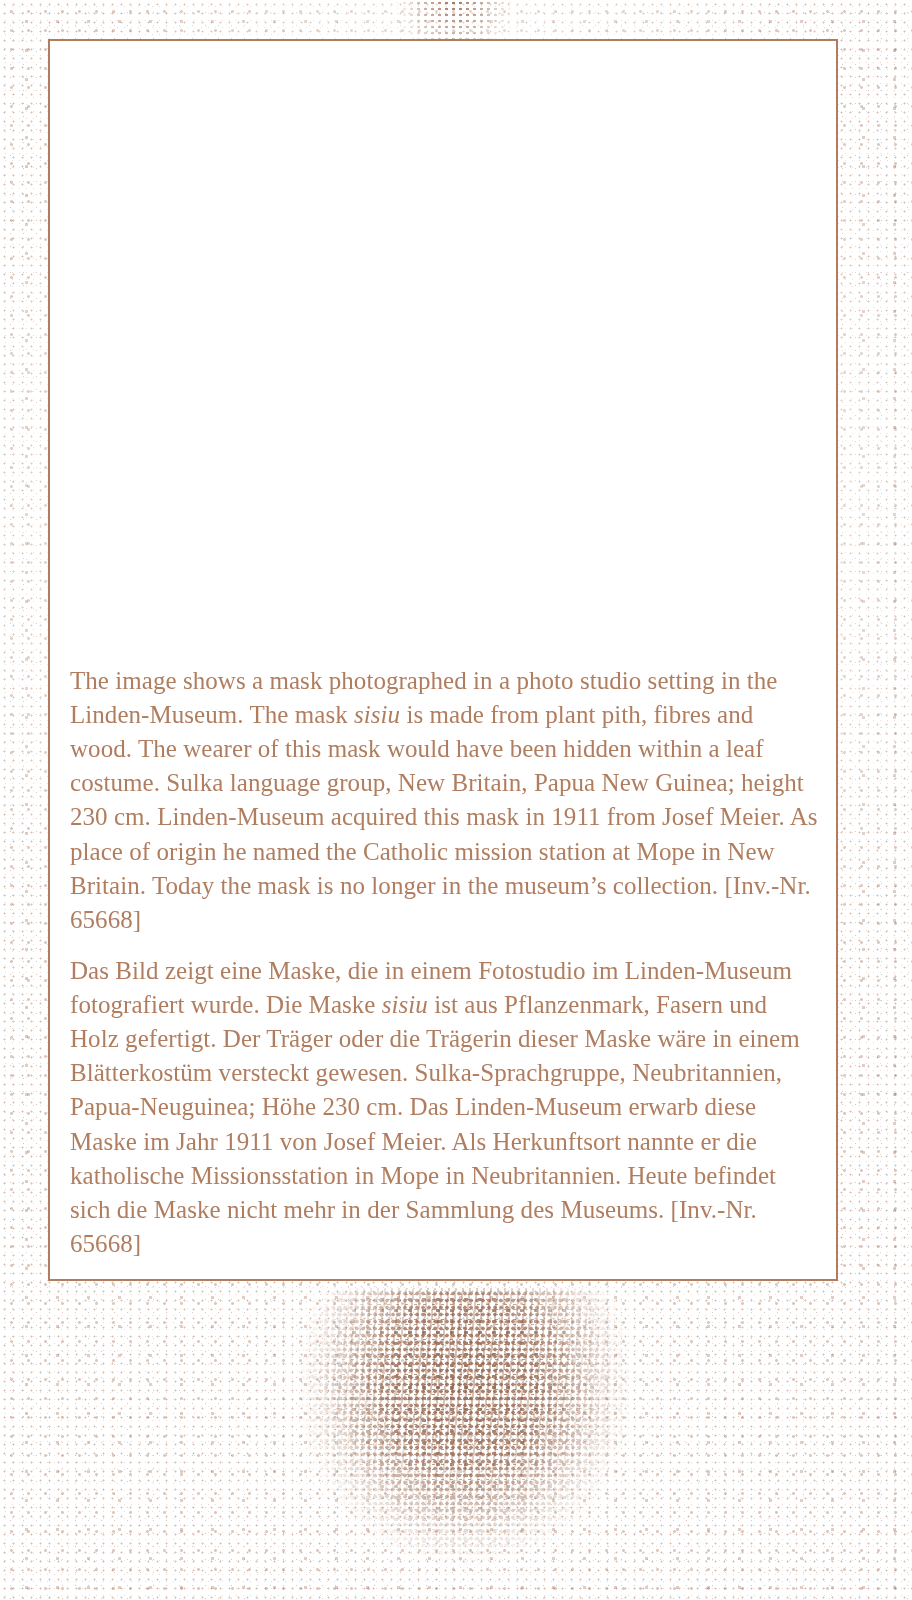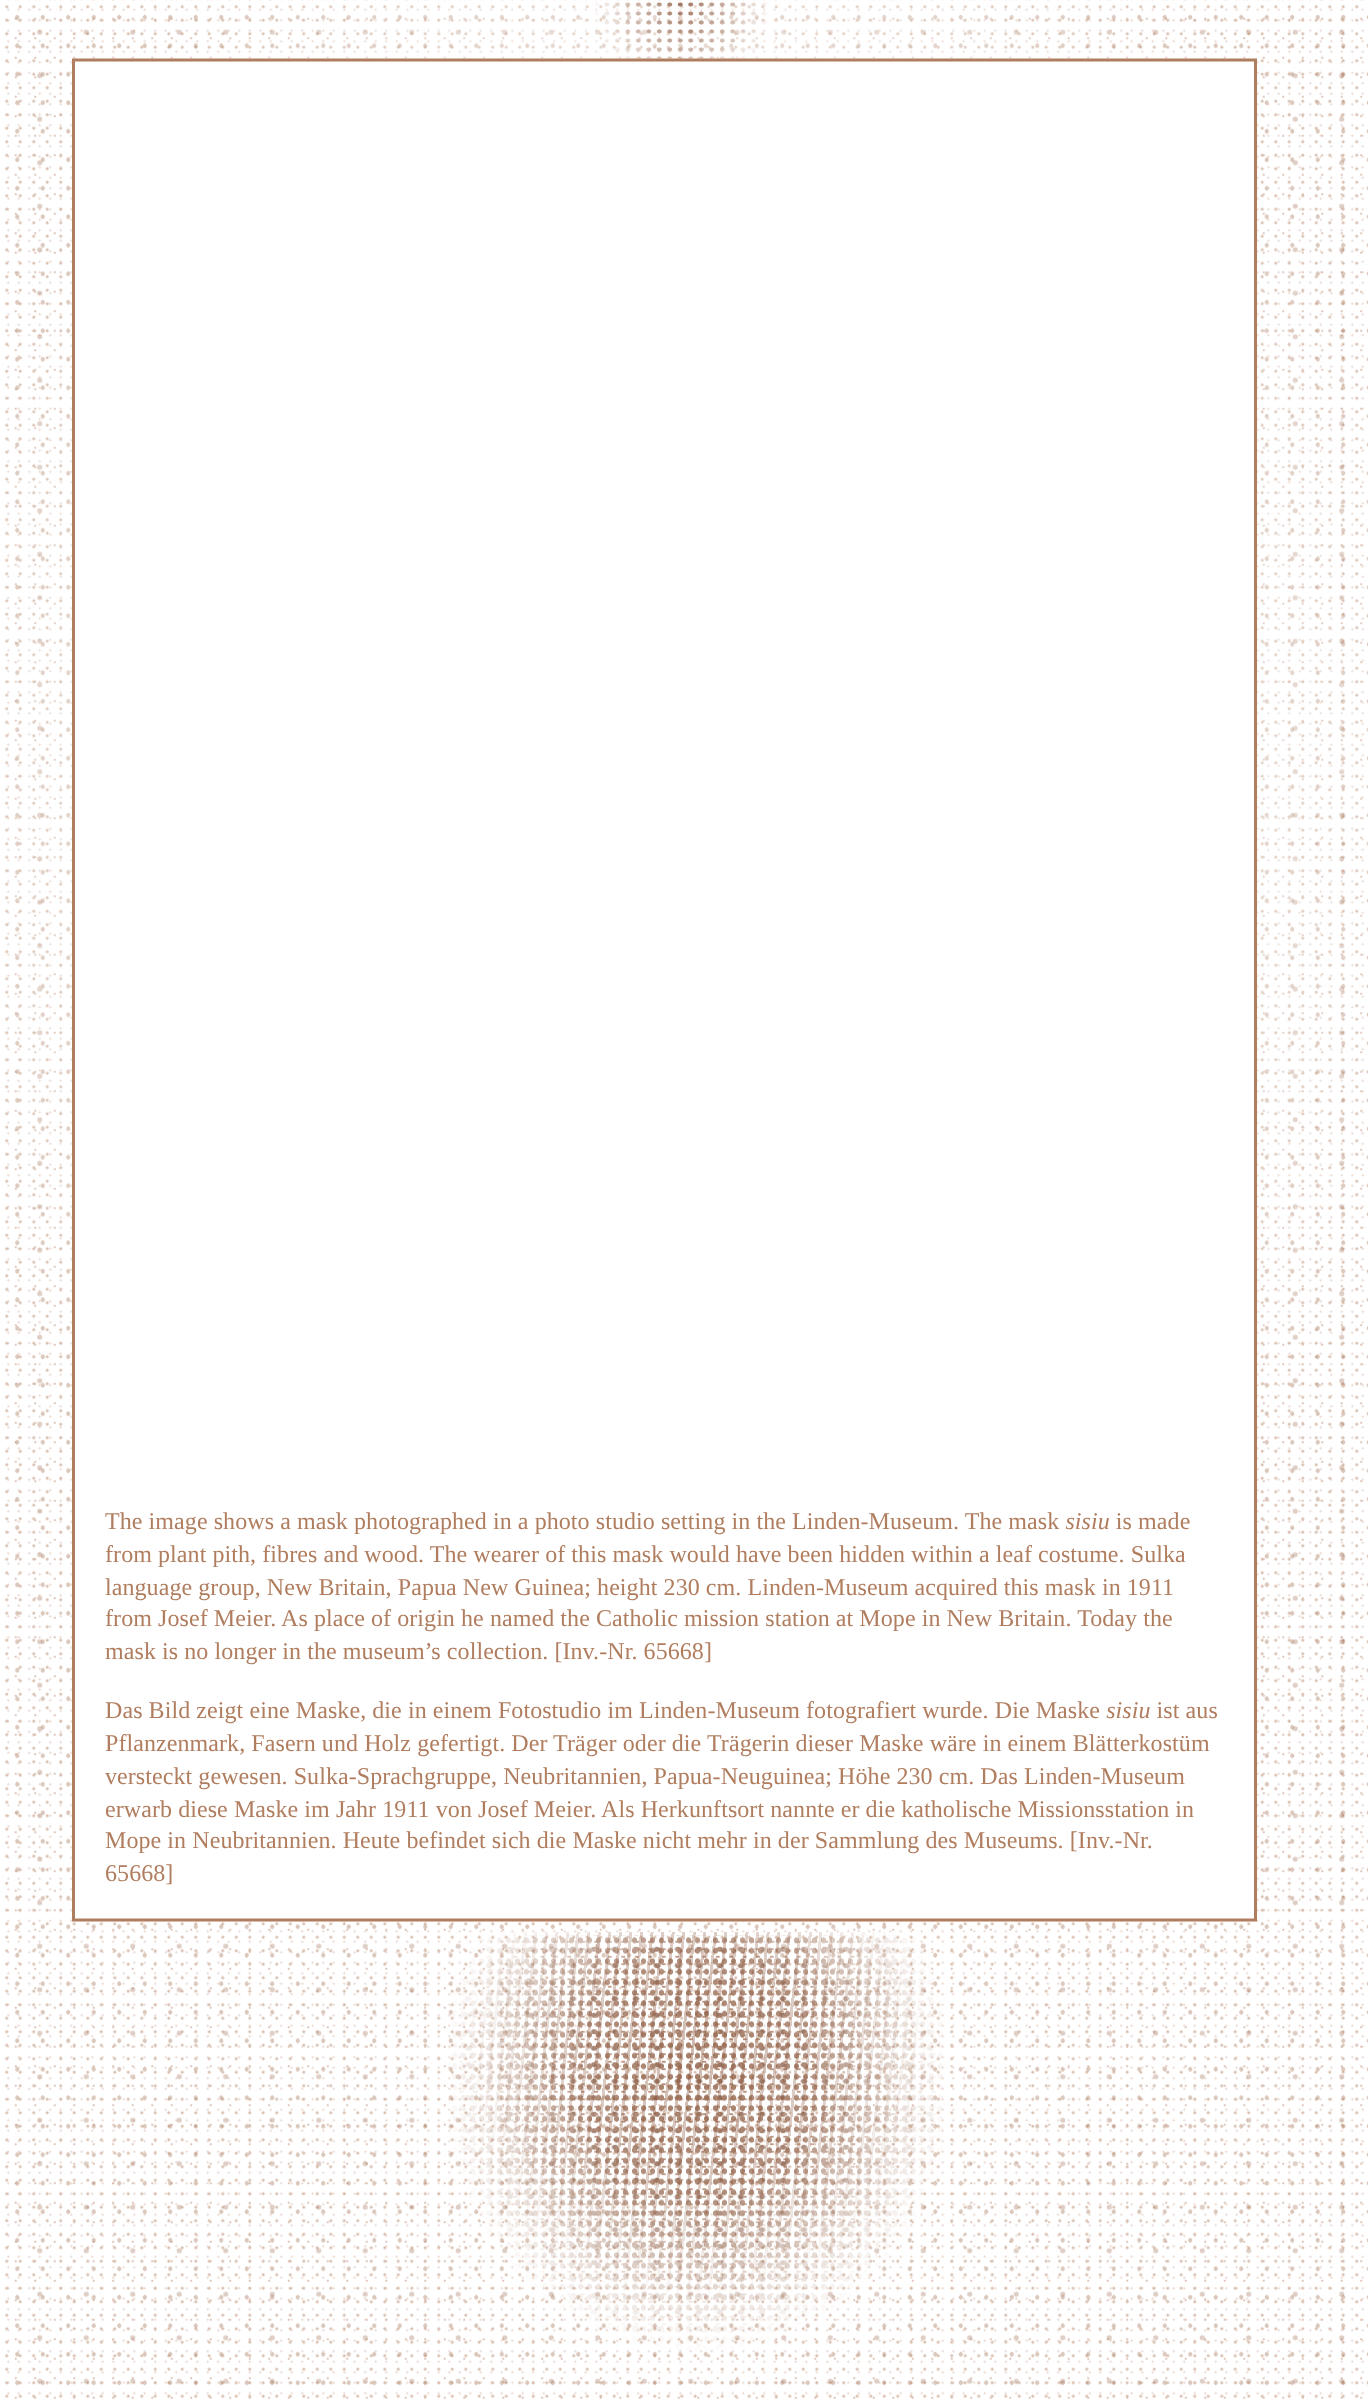--- a/index.html
+++ b/index.html
@@ -122,21 +122,21 @@
 
   .caption-body {
     position: absolute;
     left: 20px;
     right: 18px;
     bottom: 18px;
   }
 
   .para {
     color: #b07d5f;
-    font-size: 16px;
+    font-size: 25px;
     line-height: 1.365;
     margin: 0 0 17px 0;
     letter-spacing: 0.05px;
     text-align: left;
   }
   .para:last-child { margin-bottom: 0; }
 
   .it { font-style: italic; }
 </style>
 </head>

